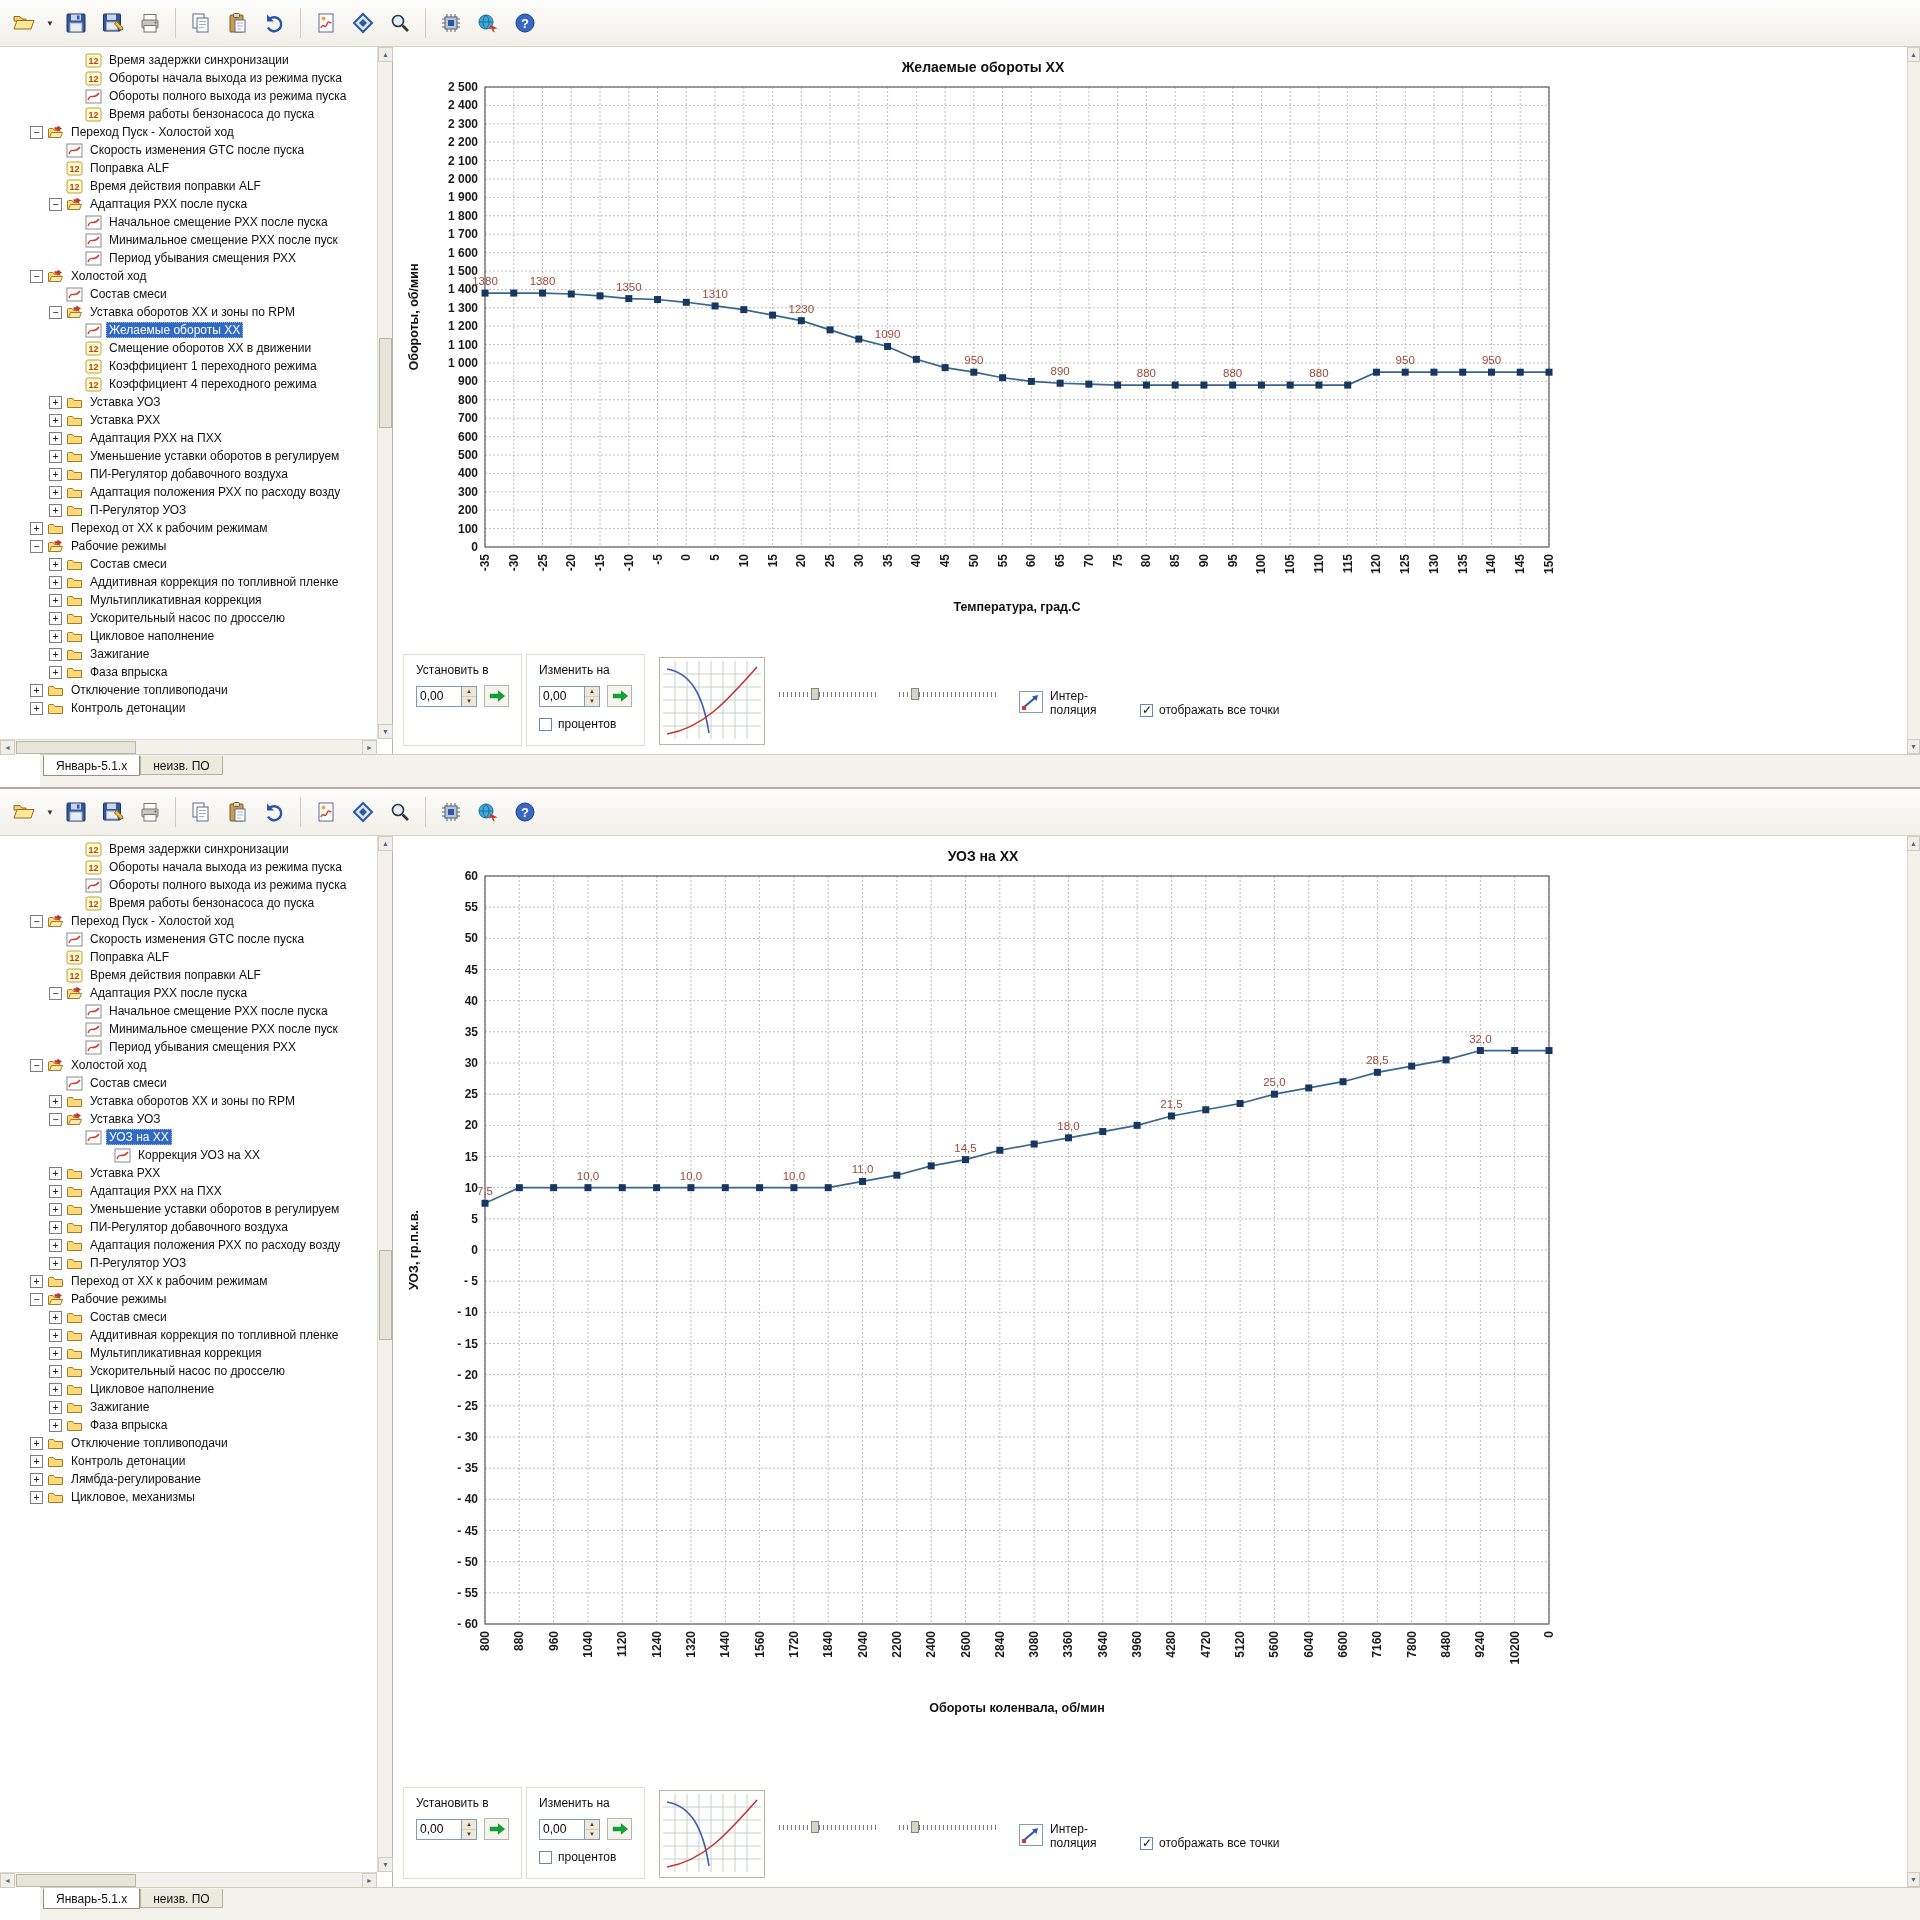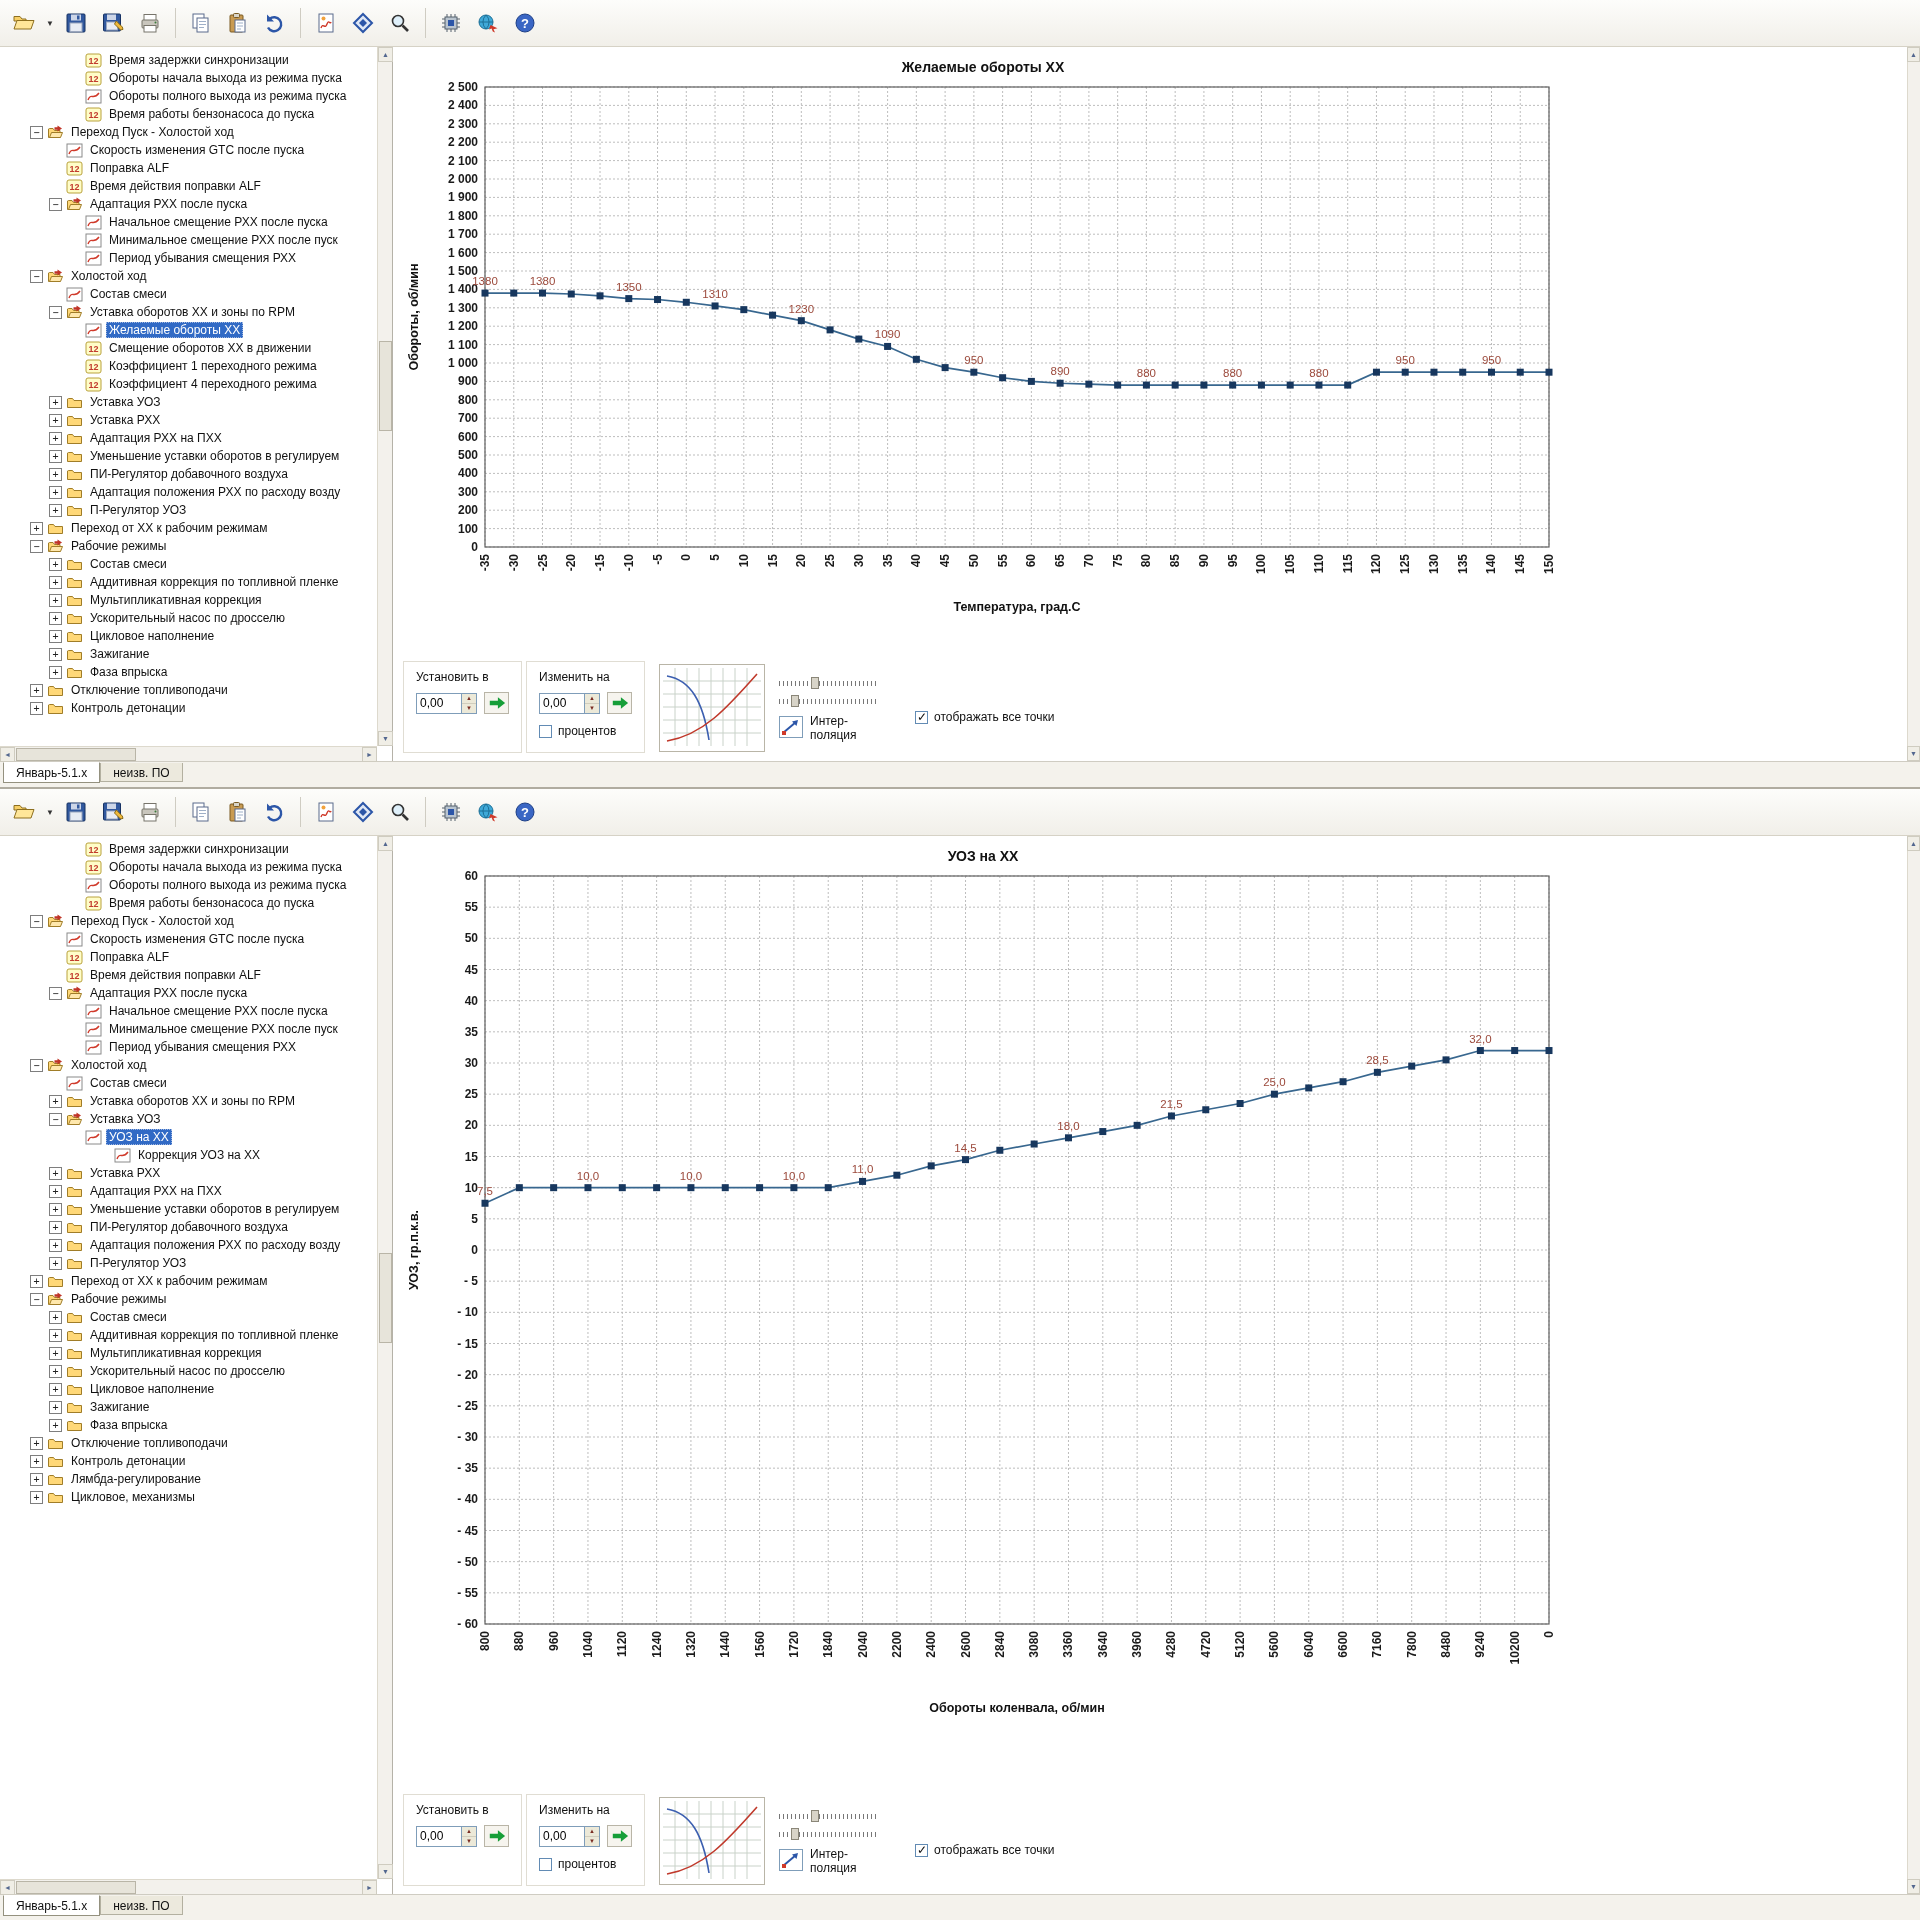--- a/index.html
+++ b/index.html
@@ -62,32 +62,32 @@
   .spin input{width:44px;border:none;outline:none;font-size:12px;padding:0 3px;font-family:inherit;}
   .spin-btns{width:15px;display:flex;flex-direction:column;border-left:1px solid #7f9db9;}
   .spin-btns div{flex:1;background:#ece9d8;font-size:6px;line-height:9px;text-align:center;color:#7a2c22;}
   .spin-btns div:first-child{border-bottom:1px solid #d0cdbd;}
   .go-btn{width:25px;height:22px;background:#f6f4ee;border:1px solid #b9b5a7;display:flex;
     align-items:center;justify-content:center;padding:0;}
   .chk{display:flex;align-items:center;gap:6px;font-size:12px;margin-top:10px;}
   .box{width:13px;height:13px;flex:none;border:1px solid #628bb4;background:#fff;position:relative;}
   .box.checked::after{content:"✓";position:absolute;left:1px;top:-2px;font-size:12px;color:#111;}
   .preview-btn{width:106px;height:88px;border:1px solid #b9b5a7;background:#fff;padding:3px;margin:2px 10px 0 10px;}
-  .interp-grp{display:flex;flex-direction:column;gap:6px;padding:6px 10px 0 4px;}
+  .interp-grp{display:flex;flex-direction:row;gap:20px;padding:6px 10px 0 4px;}
   .slider{width:100px;height:12px;position:relative;}
   .slider .ticks{position:absolute;left:0;right:0;top:4px;height:5px;
     background:repeating-linear-gradient(90deg,#777 0 1px,transparent 1px 4px);}
   .sthumb{position:absolute;top:0;width:8px;height:12px;background:#d8d4c8;border:1px solid #8a8678;}
   .interp-row{display:flex;align-items:center;gap:7px;margin-top:2px;}
   .interp-label{font-size:12px;width:54px;line-height:1.15;}
   .showall{margin-left:26px;margin-top:20px;}
 
   
-  .statusbar{height:26px;flex:none;background:#f4f2ec;border-top:1px solid #cfccc2;
-    display:flex;align-items:flex-start;padding-left:3px;}
+  .statusbar{height:33px;flex:none;background:#f4f2ec;border-top:1px solid #cfccc2;
+    display:flex;align-items:flex-start;padding-left:3px;margin-left:40px;}
   .tab{height:21px;padding:3px 12px 0 12px;font-size:12px;}
   .tab.active{background:#fff;border:1px solid #94917f;border-top:1px solid #fff;}
   .tab.inactive{background:#ece9dd;border:1px solid #b3b0a0;border-top:none;margin-top:1px;height:19px;}
 </style>
 </head>
 <body>
 
 <div class="window" id="win-top">
   <div class="toolbar">
       <button class="tb-btn">

